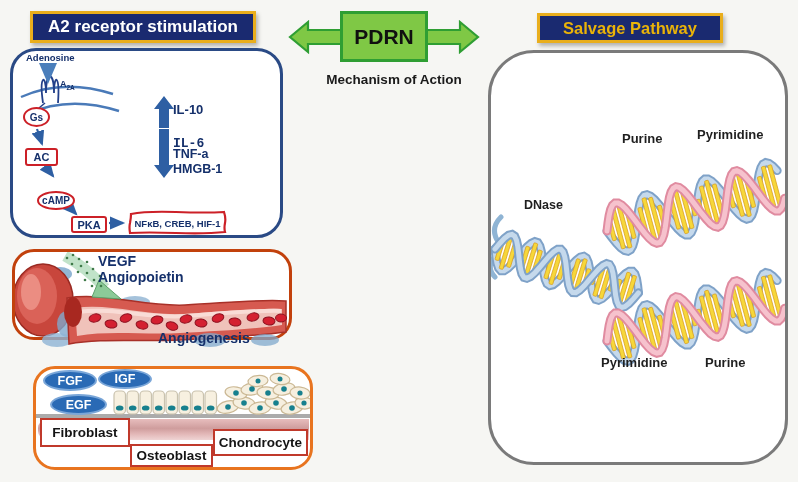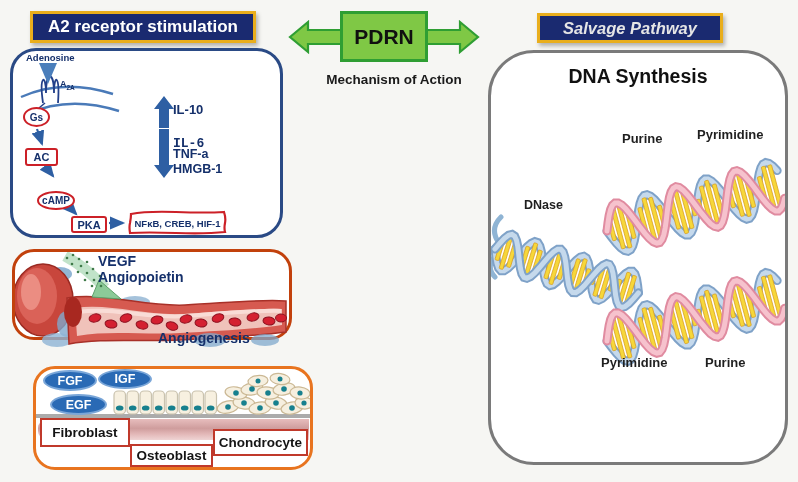--- a/index.html
+++ b/index.html
@@ -6,21 +6,21 @@
     --navy:#1a2a70; --gold:#e9ae1c; --ink-navy:#15306b; --green:#7fc845; --green-br:#2f9e33;
     --red:#cc2027; --orange:#e8741f; --arrow-blue:#2e5fa3; --panel-blue:#2a4a85; --gray:#7a7a7a;
   }
   html,body{margin:0;padding:0;background:#e9e9e7;}
   *{box-sizing:border-box;font-family:"Liberation Sans",sans-serif;}
   .stage{position:relative;width:798px;height:482px;background:#f6f6f3;overflow:hidden;}
   .title-box{position:absolute;background:var(--navy,#1a2a70);border:3px solid var(--gold,#e9ae1c);
     display:flex;align-items:center;justify-content:center;font-weight:700;
     box-shadow:2px 3px 4px rgba(0,0,0,.28);}
   .left-title{left:30px;top:11px;width:226px;height:32px;color:#ffffff;font-size:17px;}
-  .right-title{left:537px;top:13px;width:186px;height:30px;color:#e5e5e5;font-size:16.5px;font-style:italic;}
+  .right-title{left:537px;top:13px;width:186px;height:30px;color:#eab308;font-size:16.5px;}
   .pdrn-arrows{position:absolute;left:288px;top:18px;}
   .pdrn-box{position:absolute;left:340px;top:11px;width:88px;height:51px;background:var(--green,#7fc845);
     border:3px solid var(--green-br,#2f9e33);display:flex;align-items:center;justify-content:center;
     font-weight:700;font-size:21px;color:#101010;}
   .mech{position:absolute;left:318px;top:72px;width:152px;text-align:center;font-weight:700;
     font-size:13.5px;color:#1a1a1a;}
   .panel{position:absolute;background:#ffffff;}
   .panel1{left:10px;top:48px;width:273px;height:190px;border:3px solid var(--panel-blue,#2a4a85);border-radius:26px;}
   .panel2{left:12px;top:249px;width:280px;height:91px;border:3px solid #c2410c;border-radius:22px;}
   .panel3{left:13px;top:366px;width:280px;height:104px;border:3px solid var(--orange,#e8741f);border-radius:22px;margin-left:20px;}
@@ -240,21 +240,20 @@
     </svg>
     <div class="gf fgf">FGF</div>
     <div class="gf igf">IGF</div>
     <div class="gf egf">EGF</div>
     <div class="cellbox fibro">Fibroblast</div>
     <div class="cellbox osteo">Osteoblast</div>
     <div class="cellbox chondro">Chondrocyte</div>
   </div>
 
   <div class="panel panel4">
-    <div class="abs dnatitle">DNA Synthesis</div>
     <svg class="fill" width="294" height="409" viewBox="0 0 294 409">
       <path d="M8,190 Q-2,176 10,164" stroke="#8fb4d4" stroke-width="5" fill="none" stroke-linecap="round"></path>
       <path d="M5,202 Q-6,214 4,224" stroke="#8fb4d4" stroke-width="5" fill="none" stroke-linecap="round"></path>
       <g id="hx1" transform="translate(4,196) rotate(17)">
           <path d="M0,0.0 L3,7.0 L6,13.0 L9,17.2 L12,19.0 L15,18.1 L18,14.6 L21,9.2 L24,2.4 L27,-4.7 L30,-11.2 L33,-16.0 L36,-18.7 L39,-18.7 L42,-16.0 L45,-11.2 L48,-4.7 L51,2.4 L54,9.2 L57,14.6 L60,18.1 L63,19.0 L66,17.2 L69,13.0 L72,7.0 L75,0.0 L78,-7.0 L81,-13.0 L84,-17.2 L87,-19.0 L90,-18.1 L93,-14.6 L96,-9.2 L99,-2.4 L102,4.7 L105,11.2 L108,16.0 L111,18.7 L114,18.7 L117,16.0 L120,11.2 L123,4.7 L126,-2.4 L129,-9.2 L132,-14.6 L135,-18.1 L138,-19.0 L141,-17.2 L144,-13.0 L147,-7.0 L150,-0.0" fill="none" stroke="#7fa2c8" stroke-width="9" stroke-linecap="round"></path>
           <path d="M0,0.0 L3,7.0 L6,13.0 L9,17.2 L12,19.0 L15,18.1 L18,14.6 L21,9.2 L24,2.4 L27,-4.7 L30,-11.2 L33,-16.0 L36,-18.7 L39,-18.7 L42,-16.0 L45,-11.2 L48,-4.7 L51,2.4 L54,9.2 L57,14.6 L60,18.1 L63,19.0 L66,17.2 L69,13.0 L72,7.0 L75,0.0 L78,-7.0 L81,-13.0 L84,-17.2 L87,-19.0 L90,-18.1 L93,-14.6 L96,-9.2 L99,-2.4 L102,4.7 L105,11.2 L108,16.0 L111,18.7 L114,18.7 L117,16.0 L120,11.2 L123,4.7 L126,-2.4 L129,-9.2 L132,-14.6 L135,-18.1 L138,-19.0 L141,-17.2 L144,-13.0 L147,-7.0 L150,-0.0" fill="none" stroke="#c5d9ec" stroke-width="5" stroke-linecap="round"></path>
           <rect x="3.0" y="-10.3" width="4" height="20.5" rx="1" fill="#f6d73a" stroke="#d99c1e" stroke-width="0.7"></rect>
           <rect x="9.5" y="-17.3" width="4" height="34.7" rx="1" fill="#f6d73a" stroke="#d99c1e" stroke-width="0.7"></rect>
           <rect x="16.0" y="-13.5" width="4" height="26.9" rx="1" fill="#f6d73a" stroke="#d99c1e" stroke-width="0.7"></rect>
           <rect x="29.0" y="-12.0" width="4" height="23.9" rx="1" fill="#f6d73a" stroke="#d99c1e" stroke-width="0.7"></rect>

